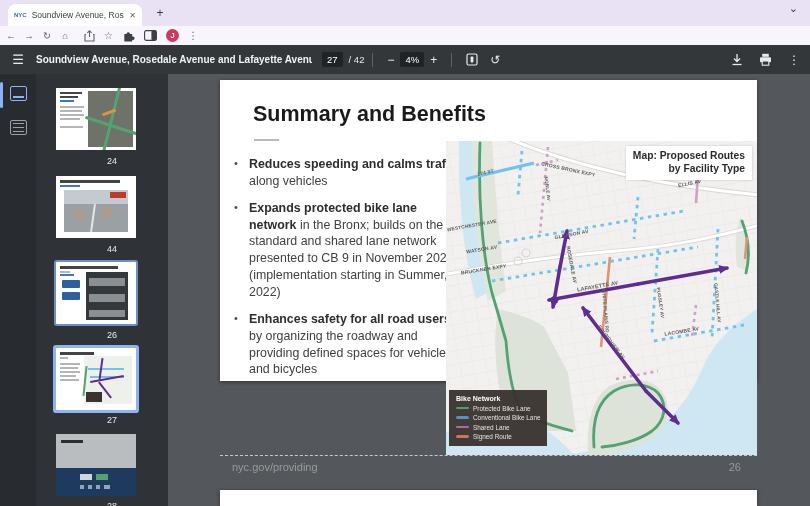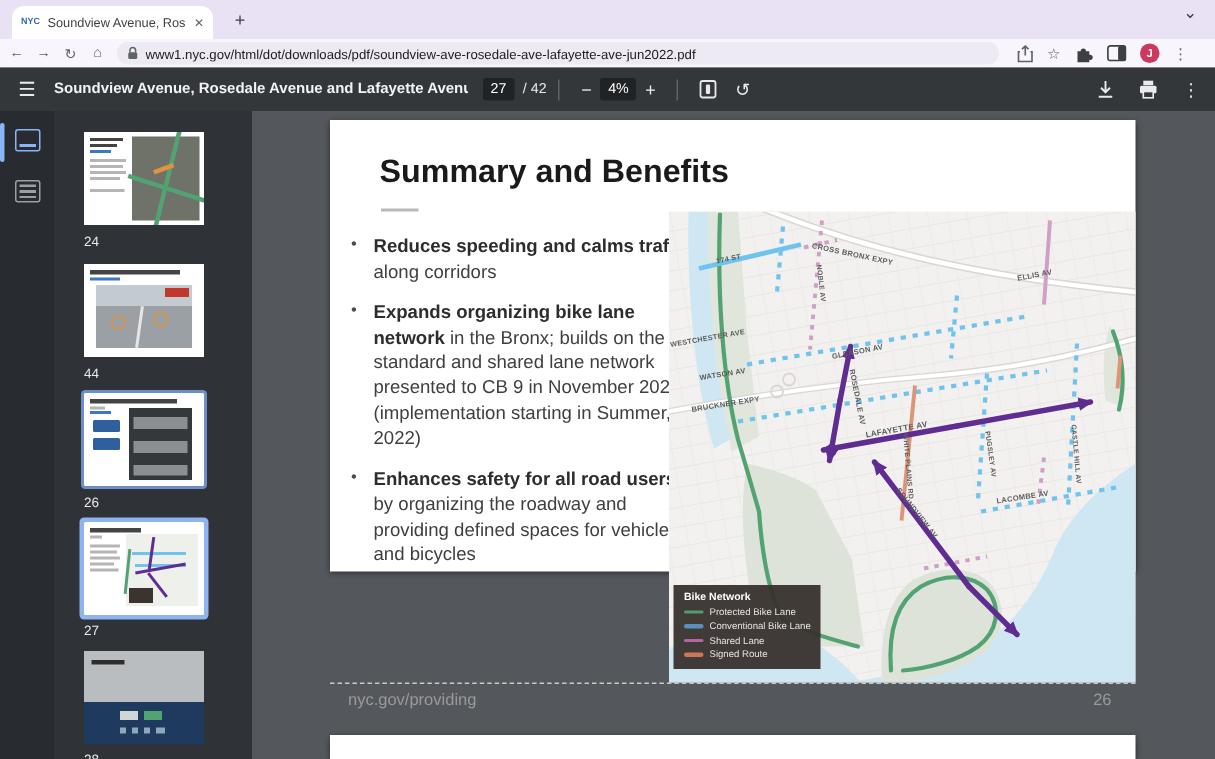--- a/index.html
+++ b/index.html
@@ -49,21 +49,21 @@
   #strip-sel { position:absolute; left:0; top:8px; width:3px; height:26px; background:#8ab4f8; border-radius:2px; }
   .strip-btn { position:absolute; left:10px; width:17px; height:15px; border:1.5px solid #9aa0a6;
     border-radius:2px; }
   .strip-btn.sel { border-color:#8ab4f8; }
   .strip-btn .inbar { position:absolute; left:2px; right:2px; bottom:2px; height:2.5px; background:#8ab4f8; }
   .strip-btn .ingrid { position:absolute; left:2px; top:2px; right:2px; bottom:2px;
     background:repeating-linear-gradient(#9aa0a6 0 1.5px, transparent 1.5px 4px); }
   .thumb { position:absolute; left:56px; width:80px; height:62px; background:#fff; overflow:hidden; }
   .thumb.cur { box-shadow:0 0 0 3px #8fb4f2; border-radius:1px; }
   .thumb.vis { box-shadow:0 0 0 2px #6d8fc7; border-radius:1px; }
-  .pnum { position:absolute; left:56px; width:80px; font-size:9px; color:#e8eaed; }
+  .pnum { position:absolute; left:72px; width:80px; text-align:center; font-size:9px; color:#e8eaed; }
   .mt { position:absolute; background:#444; }     
   .mb { position:absolute; background:#3d79c2; }  
   .mg { position:absolute; background:#b5b5b5; }  
 
   
   #viewer { position:absolute; left:168px; top:74px; width:642px; height:432px; background:#54575b; }
   #page { position:absolute; left:52px; top:6px; width:537px; height:301px; background:#ffffff;
     box-shadow:0 1px 4px rgba(0,0,0,.45); }
   #page2 { position:absolute; left:52px; top:416px; width:537px; height:16px; background:#ffffff;
     box-shadow:0 1px 4px rgba(0,0,0,.45); }
@@ -102,27 +102,20 @@
       <span class="tab-close">✕</span>
     </div>
     <div class="newtab">+</div>
     <div class="tab-chevron">⌄</div>
   </div>
   <div id="addressbar">
     <span class="nav-ic">←</span>
     <span class="nav-ic">→</span>
     <span class="nav-ic">↻</span>
     <span class="nav-ic">⌂</span>
-    <div id="omnibox">
-      <svg width="7" height="9" viewBox="0 0 7 9">
-        <path d="M1.6 4 V2.6 a1.9 1.9 0 0 1 3.8 0 V4" fill="none" stroke="#5f6368" stroke-width="1"></path>
-        <rect x="0.5" y="3.8" width="6" height="4.6" rx="1" fill="#5f6368"></rect>
-      </svg>
-      <span class="url">www1.nyc.gov/html/dot/downloads/pdf/soundview-ave-rosedale-ave-lafayette-ave-jun2022.pdf</span>
-    </div>
     <div class="bar-right">
       <svg width="11" height="12" viewBox="0 0 11 12">
         <path d="M2 4.5 H1 V11 h9 V4.5 H9" fill="none" stroke="#5f6368" stroke-width="1.1"></path>
         <path d="M5.5 7 V1 M3.3 2.8 L5.5 0.8 L7.7 2.8" fill="none" stroke="#5f6368" stroke-width="1.1"></path>
       </svg>
       <span class="star">☆</span>
       <svg width="13" height="13" viewBox="0 0 14 14">
         <path d="M2.5 5.5 h2.3 a1.9 1.9 0 1 1 3.8 0 H11 v2.6 a1.9 1.9 0 1 1 0 3.6 v1.8 H2.5 Z" fill="#3c4043"></path>
       </svg>
       <svg width="13" height="11" viewBox="0 0 13 11">
@@ -258,25 +251,25 @@
 </div>
 
 <div id="viewer">
   <div id="page">
     <div id="slide-title">Summary and Benefits</div>
     <div id="title-rule"></div>
 
     <ul id="bullets">
       <li>
         <span class="bm">•</span>
-        <b>Reduces speeding and calms traffic</b><span> along corridors</span>
+        <b>Reduces speeding and calms traffic</b><span> along vehicles</span>
       </li>
       <li>
         <span class="bm">•</span>
-        <b>Expands organizing bike lane network</b><span> in the Bronx; builds on the standard and shared lane network presented to CB 9 in November 2021 (implementation starting in Summer, 2022)</span>
+        <b>Expands protected bike lane network</b><span> in the Bronx; builds on the standard and shared lane network presented to CB 9 in November 2021 (implementation starting in Summer, 2022)</span>
       </li>
       <li>
         <span class="bm">•</span>
         <b>Enhances safety for all road users</b><span> by organizing the roadway and providing defined spaces for vehicles and bicycles</span>
       </li>
     </ul>
 
     <div id="map">
       <svg width="311" height="314" viewBox="0 0 311 314">
         <defs>
@@ -367,20 +360,24 @@
           <text class="stlbl" transform="translate(124,124) rotate(79)">ROSEDALE AV</text>
           <text class="stlbl" transform="translate(152,147) rotate(-10)" font-size="5.4" fill="#474747">LAFAYETTE AV</text>
           <text class="stlbl" transform="translate(158,170) rotate(85)" font-size="4.6">WHITE PLAINS RD</text>
           <text class="stlbl" transform="translate(213,162) rotate(82)" font-size="4.6">PUGSLEY AV</text>
           <text class="stlbl" transform="translate(270,162) rotate(85)" font-size="4.6">CASTLE HILL AV</text>
           <text class="stlbl" transform="translate(164,202) rotate(52)">SOUNDVIEW AV</text>
           <text class="stlbl" transform="translate(236,192) rotate(-9)">LACOMBE AV</text>
         </g>
       </svg>
 
+      <div id="map-caption">
+        <div>Map: Proposed Routes</div>
+        <div>by Facility Type</div>
+      </div>
 
       <div id="map-legend">
         <div class="lt">Bike Network</div>
         <div class="lrow">
           <span class="lswatch" style="background: rgb(79, 158, 110);"></span>
           <span class="llabel">Protected Bike Lane</span>
         </div>
         <div class="lrow">
           <span class="lswatch" style="background: rgb(90, 143, 192);"></span>
           <span class="llabel">Conventional Bike Lane</span>

